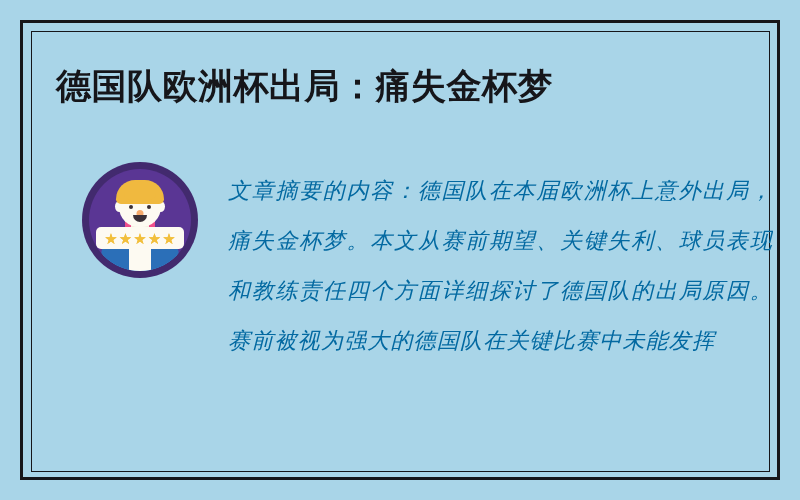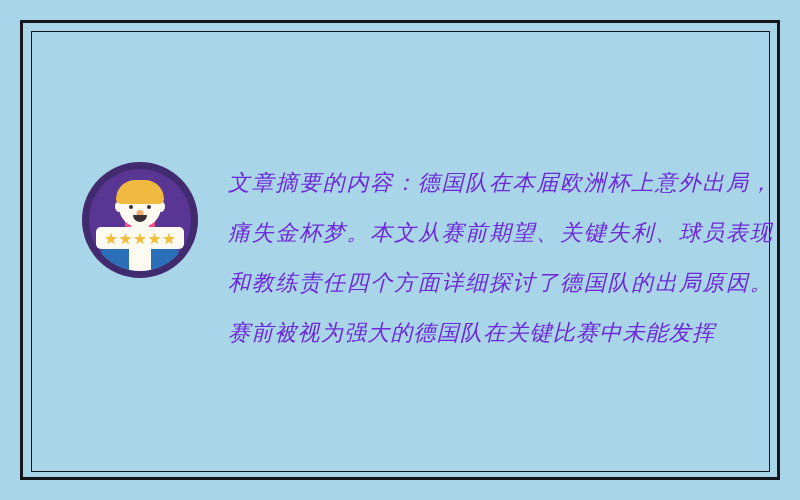--- a/index.html
+++ b/index.html
@@ -238,41 +238,42 @@
     color: #f2bf3c;
     font-size: 15px;
     line-height: 15px;
     text-shadow: 0 0 0 #f2bf3c;
   }
 
   
   .body-text {
     position: absolute;
     left: 228px;
-    top: 8px;
+    top: 16px;
     width: 545px;
     height: 250px;
     font-family: "DejaVu Sans", "Liberation Sans", sans-serif;
     font-size: 22px;
     line-height: 50px;
-    color: #6d28d9;
+    color: #0369a1;
     letter-spacing: 1.2px;
     text-align: justify;
     overflow: hidden;
     font-style: italic;
   }
 </style>
 </head>
 <body>
 
 <div class="poster">
 
   <div class="frame-outer"></div>
   <div class="frame-inner"></div>
 
+  <div class="title">德国队欧洲杯出局：痛失金杯梦</div>
 
   <div class="content">
 
     <div class="avatar-wrap">
       <div class="avatar-ring"></div>
       <div class="avatar-disc">
         <div class="av-body"></div>
         <div class="av-jacket-l"></div>
         <div class="av-jacket-r"></div>
         <div class="av-shirt"></div>

